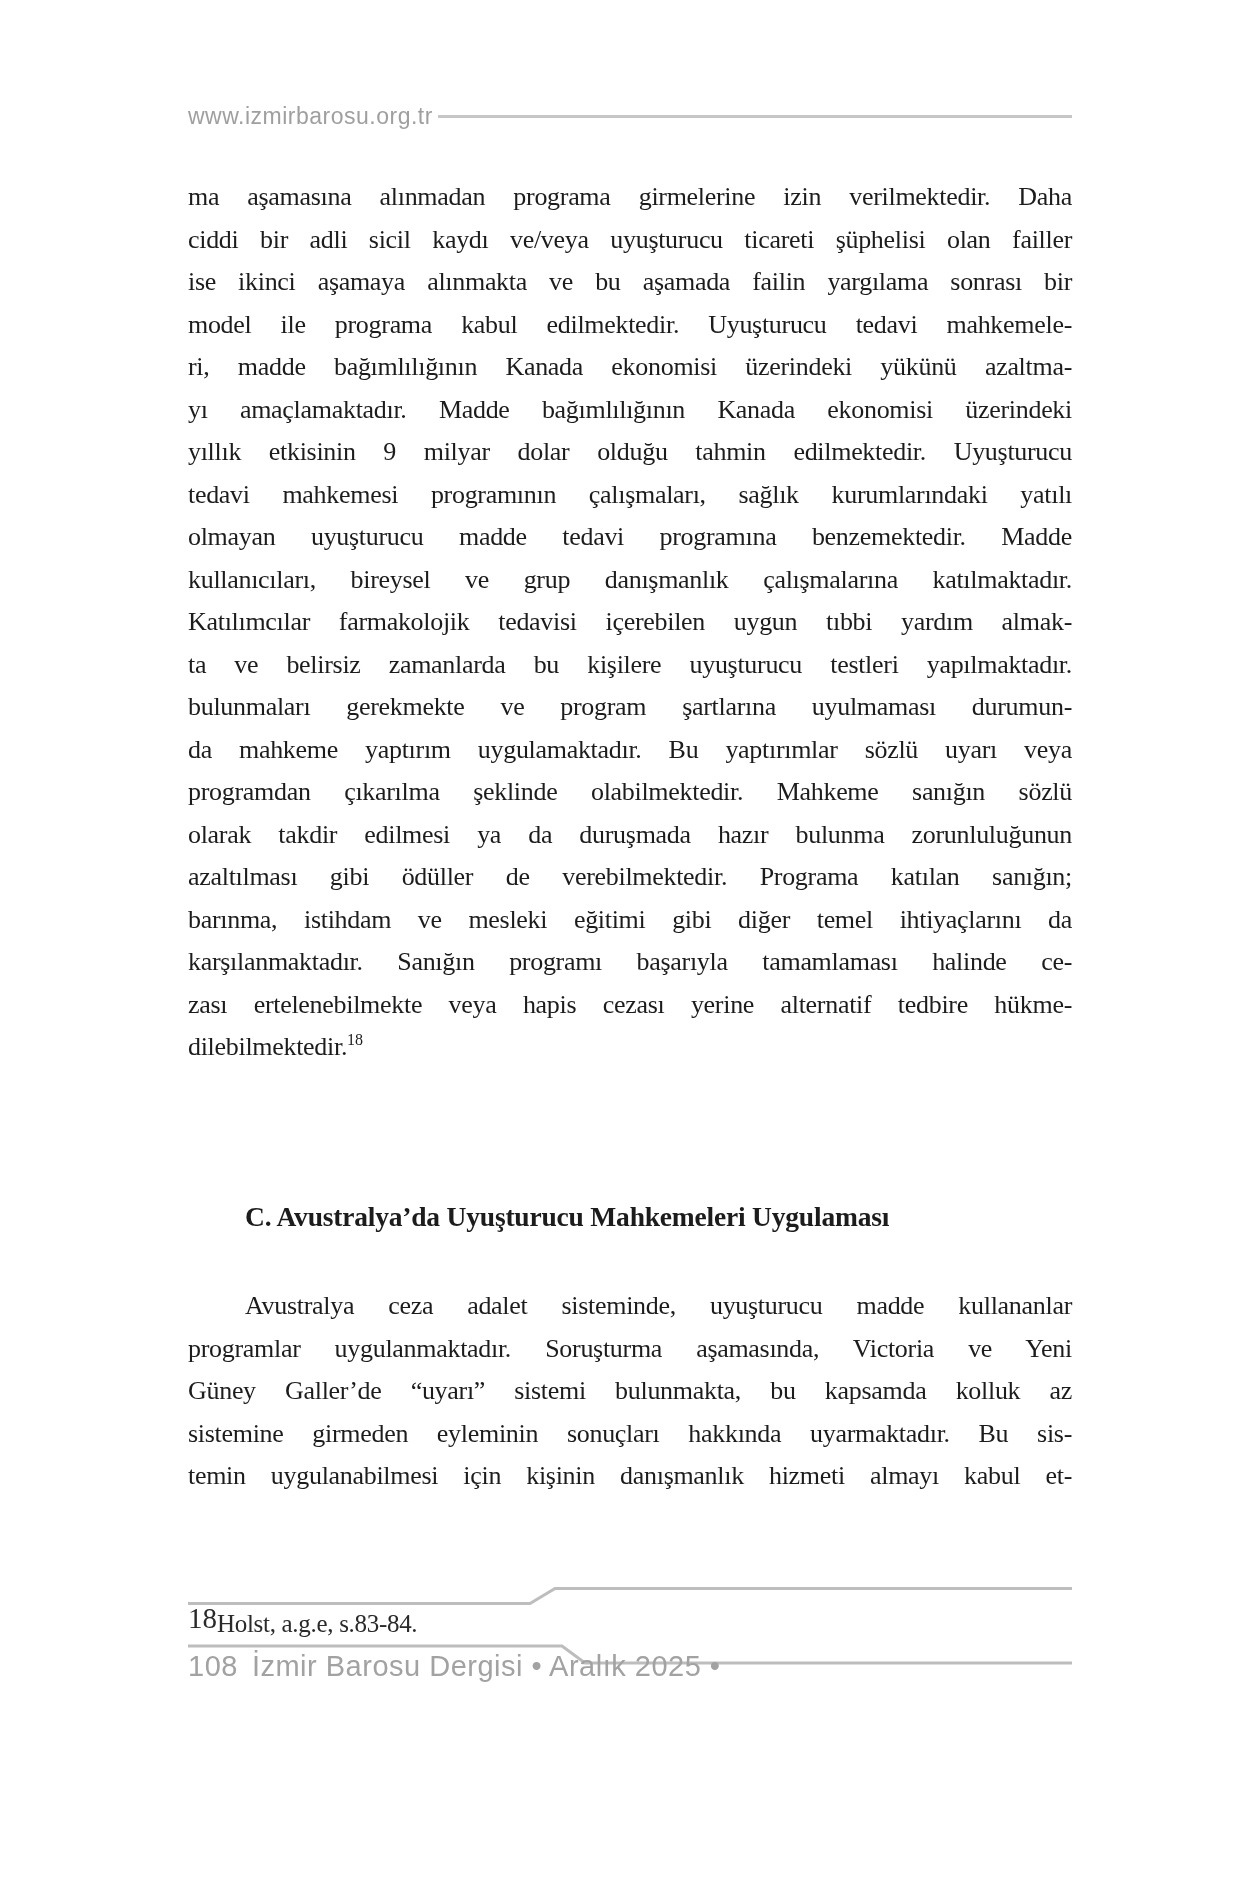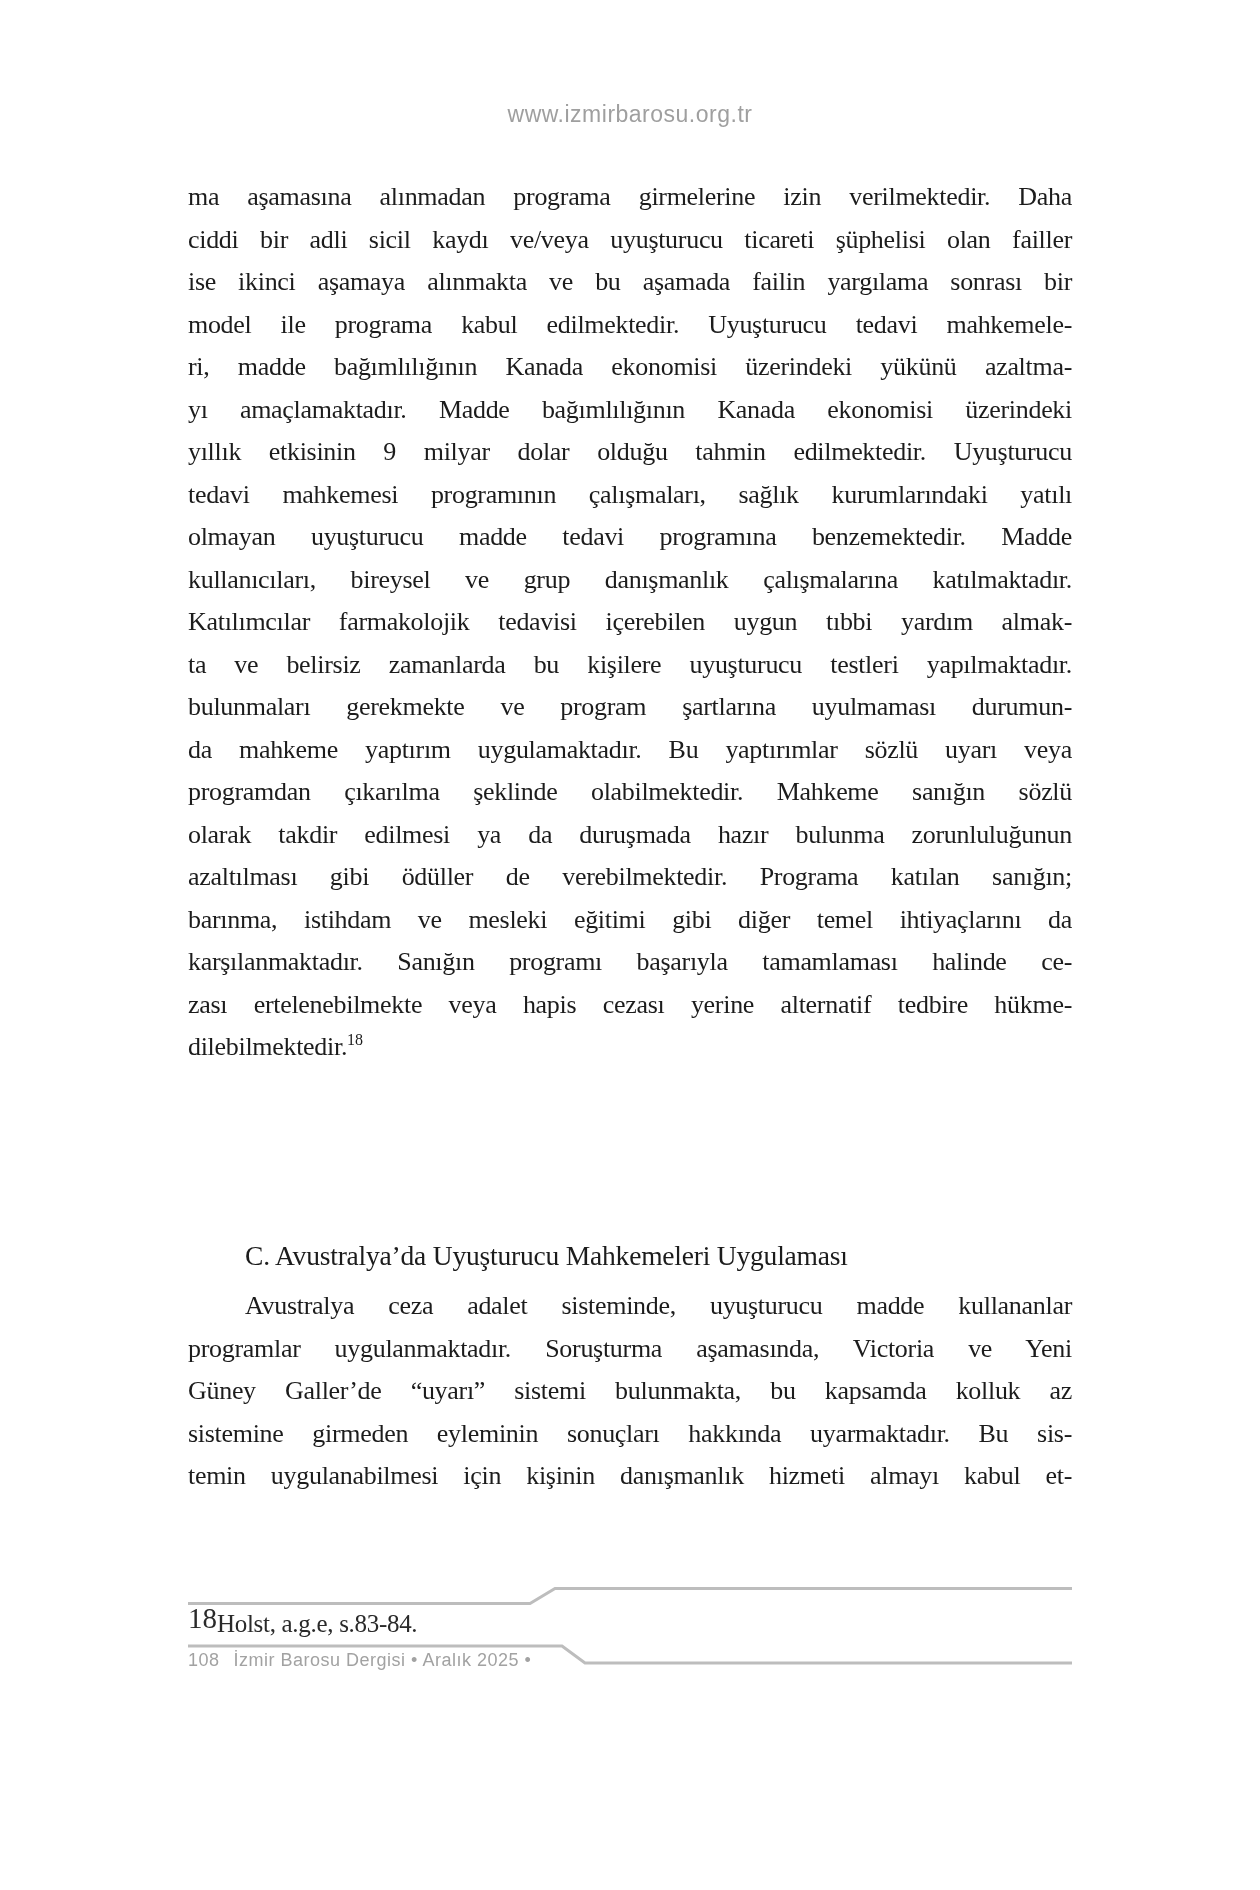--- a/index.html
+++ b/index.html
@@ -5,21 +5,21 @@
   html,body { margin:0; padding:0; background:#ffffff; }
   .page {
     position:relative; width:1260px; height:1890px; margin:0 auto;
     background:#ffffff; overflow:hidden;
     font-family:"Liberation Serif", serif;
     color:#1c1c1c;
   }
   
   .header {
     position:absolute; left:188px; top:101px; width:884px; height:30px;
-    display:flex; align-items:center;flex-direction:column;
+    display:flex; align-items:center;
   }
   .header .site {
     font-family:"Liberation Sans", sans-serif;
     font-size:23px; color:#9f9f9f; letter-spacing:0.5px; white-space:nowrap;
   }
   .header .rule { flex:1; height:3px; background:#c6c6c6; margin-left:5px; }
 
   
   .textcol { position:absolute; left:188px; width:884px; }
   #para1 { top:176px; }
@@ -29,42 +29,41 @@
     font-size:26px; letter-spacing:-0.3px;
     text-align:justify; text-align-last:justify;
   }
   .line.noJustify { text-align:left; text-align-last:left; }
   #para2 .line:first-child { text-indent:57px; }
   sup.fnref { font-size:16px; vertical-align:super; line-height:0; letter-spacing:0; }
 
   .heading {
     position:absolute; left:188px; top:1197px; width:884px;
     padding-left:57px; box-sizing:border-box;
-    font-size:27.5px; font-weight:normal; letter-spacing:-0.2px;
+    font-size:27.5px; font-weight:bold; letter-spacing:-0.2px;
     line-height:40px;
-    margin-top:39px;
   }
 
   
   .fnsep, .footsep { position:absolute; left:188px; width:884px; height:22px; }
   .fnsep { top:1585px; }
   .footsep { top:1644px; }
   .fnsep svg, .footsep svg { display:block; }
   .footnote {
     position:absolute; left:188px; top:1606px; width:884px;
     font-size:25px; color:#2a2a2a;
   }
   .footnote .fn-num { font-size:29px; position:relative; top:-4px; }
   .footnote .fn-text { letter-spacing:-0.3px; }
 
   
   .footer {
     position:absolute; left:188px; top:1650px; width:884px;
     font-family:"Liberation Sans", sans-serif;
-    font-size:18px; color:#a2a2a2; letter-spacing:0.5px;
+    font-size:29px; color:#a2a2a2; letter-spacing:0.5px;
     display:flex; align-items:baseline;
   }
   .footer .pageno { margin-right:14px; }
 </style>
 </head>
 <body>
 
 <div class="page">
 
   <div class="header">

